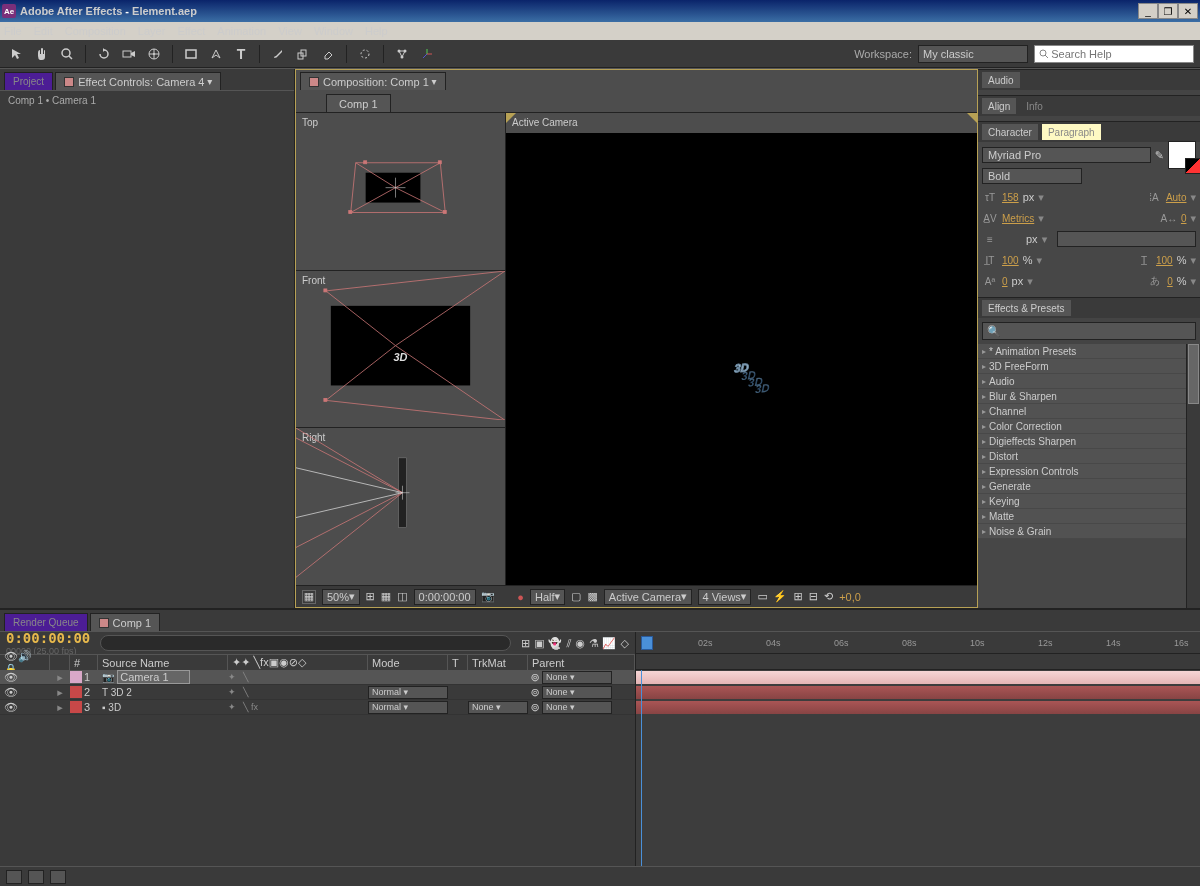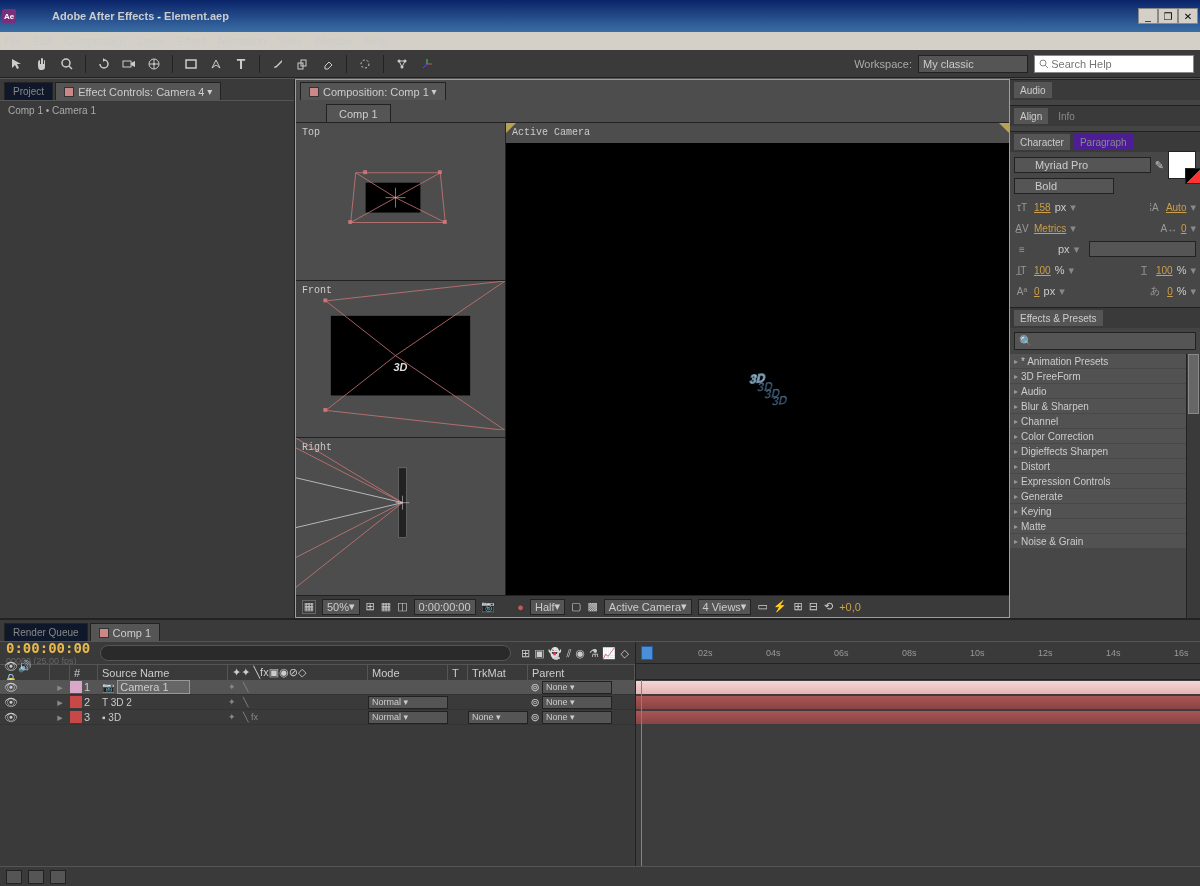--- a/index.html
+++ b/index.html
@@ -1,62 +1,62 @@
 <!DOCTYPE html>
 <html><head>
 <meta charset="utf-8">
 <style>
 * { margin:0; padding:0; box-sizing:border-box; font-family:Tahoma,Arial,sans-serif; font-size:11px; color:#ccc; }
 body { background:#3a3a3a; width:1200px; height:886px; overflow:hidden; position:relative; }
-.titlebar { height:32px; background:linear-gradient(#0a246a,#3b6ea5); display:flex; align-items:center; padding:0 2px;gap:32px; }
+.titlebar { height:22px; background:linear-gradient(#0a246a,#3b6ea5); display:flex; align-items:center; padding:0 2px; }
 .titlebar .ae-icon { width:14px; height:14px; background:#7a2f7a; margin-right:4px; border-radius:2px; display:flex; align-items:center; justify-content:center; font-size:8px; color:#fff; font-weight:bold; }
 .titlebar .title { color:#fff; font-weight:bold; flex:1; }
 .titlebar .winbtns { display:flex; gap:0; }
 .titlebar .winbtns div { width:20px; height:16px; background:#d4d0c8; border:1px solid #888; display:flex; align-items:center; justify-content:center; color:#000; font-size:10px; cursor:pointer; }
 .menubar { height:18px; background:#d4d0c8; display:flex; align-items:center; padding:0 4px; gap:12px; color:#000; }
 .menubar span { cursor:pointer; }
 .toolbar { height:28px; background:#3a3a3a; border-bottom:1px solid #222; display:flex; align-items:center; padding:0 6px; }
 .toolbar .tools { display:flex; gap:3px; align-items:center; }
 .toolbar .tool { width:22px; height:22px; display:flex; align-items:center; justify-content:center; border:1px solid transparent; cursor:pointer; }
 .toolbar .sep { width:1px; height:18px; background:#222; margin:0 4px; }
 .toolbar .right { margin-left:auto; display:flex; align-items:center; gap:6px; }
 .toolbar .ws-label { color:#aaa; }
 .toolbar .ws-sel { width:110px; height:18px; background:#555; border:1px solid #222; padding:0 4px; display:flex; align-items:center; }
 .toolbar .search { width:160px; height:18px; background:#fff; border:1px solid #888; display:flex; align-items:center; padding:0 4px; }
 .toolbar .search input { border:none; outline:none; width:100%; font-size:11px; color:#888; background:transparent; }
 .main { display:flex; height:540px; border-top:1px solid #555; }
 .panel-left { width:295px; background:#3a3a3a; border-right:1px solid #222; }
 .panel-tabs { height:22px; background:#3a3a3a; display:flex; align-items:flex-end; padding-left:4px; gap:2px; border-bottom:1px solid #555; }
 .tab { height:18px; background:#4a4a4a; border:1px solid #222; border-bottom:none; padding:0 8px; display:flex; align-items:center; font-size:10px; cursor:pointer; }
 .tab.active { background:#555; }
-.tab.inactive { background:#0f172a; color:#888; }
+.tab.inactive { background:#4c1d95; color:#888; }
 .panel-sub { padding:4px 8px; font-size:10px; color:#aaa; white-space:nowrap; }
 .panel-center { flex:1; background:#4d4d4d; border:1px solid #b7a155; display:flex; flex-direction:column; }
 .panel-center .hdr { height:22px; display:flex; align-items:center; padding-left:4px; gap:4px; }
 .comp-tab-row { height:20px; display:flex; align-items:flex-end; padding-left:30px; }
 .comp-tab { height:18px; background:#555; border:1px solid #222; border-bottom:none; padding:0 12px; display:flex; align-items:center; cursor:pointer; }
 .views { flex:1; display:flex; background:#4d4d4d; border-top:1px solid #222; }
 .views-left { width:210px; display:flex; flex-direction:column; border-right:1px solid #222; }
 .view-pane { flex:1; background:#4d4d4d; border-bottom:1px solid #222; position:relative; overflow:hidden; }
-.view-label { position:absolute; top:4px; left:6px; color:#ccc; font-size:10px;font-family:Liberation Mono, monospace; }
+.view-label { position:absolute; top:4px; left:6px; color:#ccc; font-size:10px; }
 .view-content { position:absolute; inset:0; }
 .views-right { flex:1; position:relative; background:#4d4d4d; }
 .render { position:absolute; top:20px; left:0; right:0; bottom:0; background:#000; display:flex; align-items:center; justify-content:center; overflow:hidden; }
 .corner-tl { position:absolute; top:0; left:0; width:0; height:0; border-left:10px solid #b7a155; border-bottom:10px solid transparent; }
 .corner-tr { position:absolute; top:0; right:0; width:0; height:0; border-right:10px solid #b7a155; border-bottom:10px solid transparent; }
 .vp-footer { height:22px; background:#3a3a3a; border-top:1px solid #222; display:flex; align-items:center; padding:0 6px; gap:6px; font-size:10px; color:#aaa; }
 .vp-footer .sel { background:#555; border:1px solid #222; padding:0 4px; height:16px; display:flex; align-items:center; cursor:pointer; }
 .vp-footer .orange { color:#cc9f4a; }
-.panel-right { width:190px; background:#444; display:flex; flex-direction:column; }
+.panel-right { width:222px; background:#444; display:flex; flex-direction:column; }
 .rp-section { border-top:1px solid #222; }
 .rp-tab-row { height:20px; display:flex; align-items:center; padding-left:4px; gap:4px; background:#3a3a3a; }
 .rp-tab { height:16px; background:#555; padding:0 6px; display:flex; align-items:center; font-size:10px; cursor:pointer; }
 .char-body { padding:4px; background:#474747; }
 .char-row { display:flex; align-items:center; gap:4px; margin-bottom:3px; height:18px; }
-.char-sel { flex:1; background:#555; border:1px solid #222; height:16px; padding:0 20px; display:flex; align-items:center; cursor:pointer; font-size:10px; }
+.char-sel { flex:1; background:#555; border:1px solid #222; height:16px; padding:0 5px; display:flex; align-items:center; cursor:pointer; font-size:10px; }
 .char-sw { width:28px; height:28px; background:#fff; border:1px solid #222; position:relative; }
 .char-sw::after { content:''; position:absolute; right:-6px; bottom:-6px; width:14px; height:14px; background:linear-gradient(135deg,#000 50%,#f33 50%); border:1px solid #222; }
 .char-val { color:#cc9f4a; text-decoration:underline; cursor:pointer; font-size:10px; }
 .char-ico { width:16px; display:flex; justify-content:center; color:#999; font-size:10px; }
 .ef-list { flex:1; overflow:hidden; background:#474747; }
 .ef-search { margin:4px; height:18px; background:#555; border:1px solid #222; display:flex; align-items:center; padding:0 4px; }
 .ef-search span { color:#888; font-size:11px; }
 .ef-item { height:15px; display:flex; align-items:center; padding-left:4px; cursor:pointer; background:#525252; border-bottom:1px solid #484848; font-size:10px; color:#ccc; }
 .ef-item::before { content:'▸'; font-size:8px; margin-right:3px; color:#999; }
 .ef-scroll { width:14px; position:absolute; right:0; top:0; bottom:0; background:#3a3a3a; border-left:1px solid #222; }
@@ -378,21 +378,21 @@
     </div>
     <div class="rp-section" style="height:26px">
       <div class="rp-tab-row">
         <div class="rp-tab">Align</div>
         <div class="rp-tab inactive" style="background:#3a3a3a;color:#888">Info</div>
       </div>
     </div>
     <div class="rp-section">
       <div class="rp-tab-row">
         <div class="rp-tab">Character</div>
-        <div class="rp-tab" style="background:#4c1d95;color:#888">Paragraph</div>
+        <div class="rp-tab" style="background:#fef9c3;color:#888">Paragraph</div>
       </div>
       <div class="char-body">
         <div class="char-row">
           <div class="char-sel">
               <span>Myriad Pro</span>
             </div>
           <span>✎</span>
           <div class="char-sw"></div>
         </div>
         <div class="char-row">

